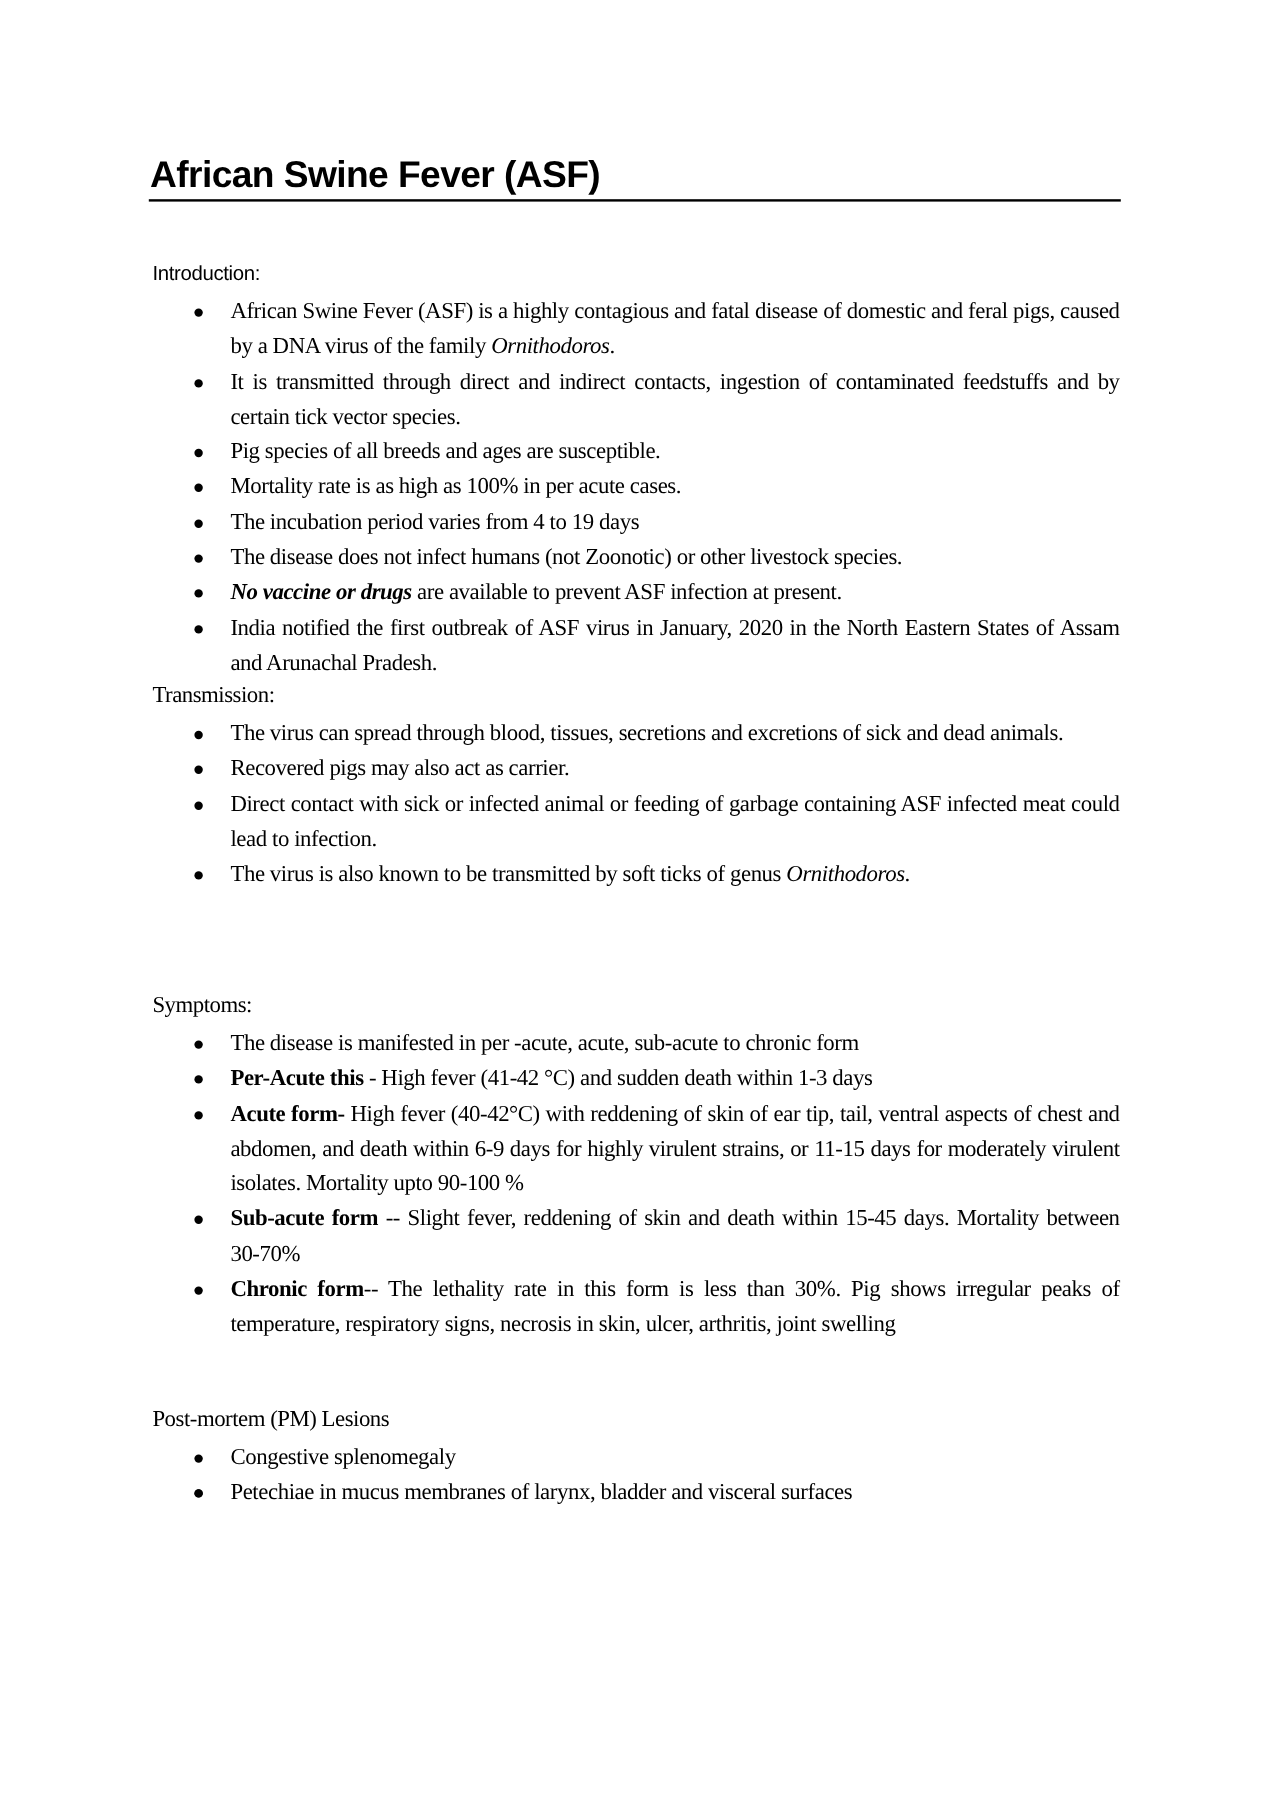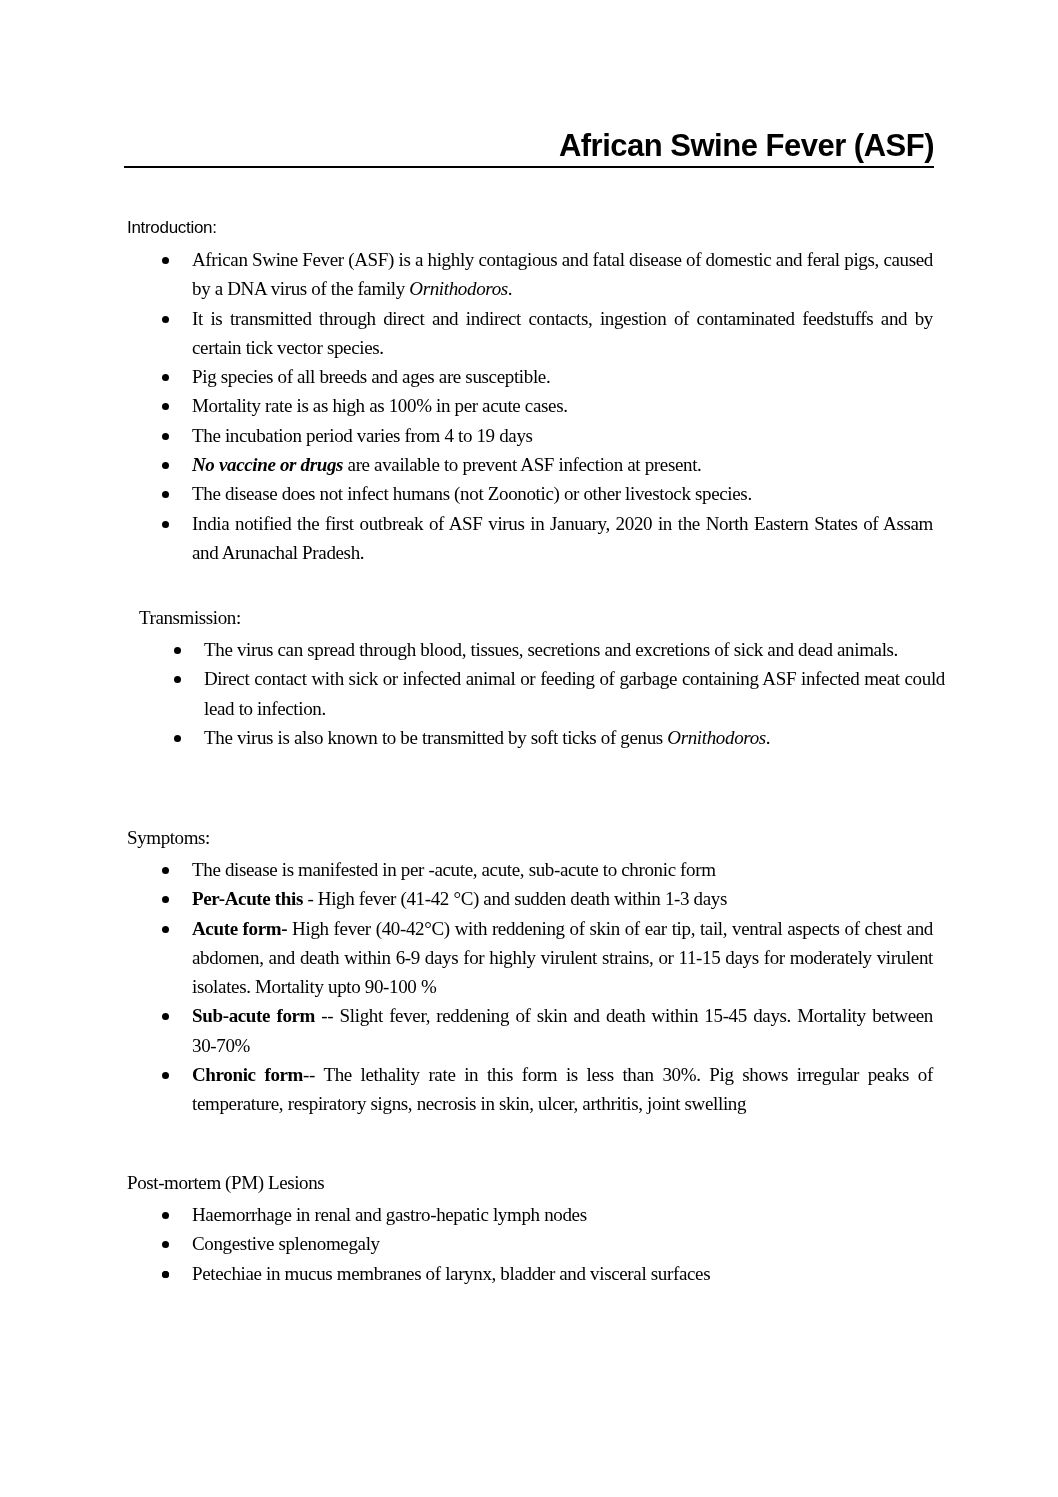--- a/index.html
+++ b/index.html
@@ -19,21 +19,21 @@
       position: absolute;
       left: 0; top: 0;
       width: 1058px;
       height: 1497px;
     }
     .title {
       position: absolute;
       left: 125px;
       top: 126px;
       width: 809px;
-      text-align: right;
+      text-align: left;
       font-family: "Liberation Sans", sans-serif;
       font-weight: bold;
       font-size: 31px;
       letter-spacing: -0.5px;
       line-height: 40px;
     }
     .title-rule {
       position: absolute;
       left: 124px;
       top: 166px;
@@ -94,49 +94,49 @@
   <div class="title-rule"></div>
 
   <div class="section" style="top:216px;">
     <div class="section-heading sans">Introduction:</div>
     <ul class="bullets">
       <li><span class="bullet"></span><span>African Swine Fever (ASF) is a highly contagious and fatal disease of domestic and feral pigs, caused by a DNA virus of the family </span><span class="i">Ornithodoros</span><span>.</span></li>
       <li><span class="bullet"></span><span>It is transmitted through direct and indirect contacts, ingestion of contaminated feedstuffs and by certain tick vector species.</span></li>
       <li><span class="bullet"></span><span>Pig species of all breeds and ages are susceptible.</span></li>
       <li><span class="bullet"></span><span>Mortality rate is as high as 100% in per acute cases.</span></li>
       <li><span class="bullet"></span><span>The incubation period varies from 4 to 19 days</span></li>
+      <li><span class="bullet"></span><span>The disease does not infect humans (not Zoonotic) or other livestock species.</span></li>
       <li><span class="bullet"></span><span class="bi">No vaccine or drugs</span><span> are available to prevent ASF infection at present.</span></li>
-      <li><span class="bullet"></span><span>The disease does not infect humans (not Zoonotic) or other livestock species.</span></li>
       <li><span class="bullet"></span><span>India notified the first outbreak of ASF virus in January, 2020 in the North Eastern States of Assam and Arunachal Pradesh.</span></li>
     </ul>
   </div>
 
-  <div class="section" style="top:606px;margin-left:12px;">
+  <div class="section" style="top:568px;">
     <div class="section-heading">Transmission:</div>
     <ul class="bullets">
       <li><span class="bullet"></span><span>The virus can spread through blood, tissues, secretions and excretions of sick and dead animals.</span></li>
+      <li><span class="bullet"></span><span>Recovered pigs may also act as carrier.</span></li>
       <li><span class="bullet"></span><span>Direct contact with sick or infected animal or feeding of garbage containing ASF infected meat could lead to infection.</span></li>
       <li><span class="bullet"></span><span>The virus is also known to be transmitted by soft ticks of genus </span><span class="i">Ornithodoros</span><span>.</span></li>
     </ul>
   </div>
 
   <div class="section" style="top:826px;">
     <div class="section-heading">Symptoms:</div>
     <ul class="bullets">
       <li><span class="bullet"></span><span>The disease is manifested in per -acute, acute, sub-acute to chronic form</span></li>
       <li><span class="bullet"></span><span class="b">Per-Acute this</span><span> - High fever (41-42 °C) and sudden death within 1-3 days</span></li>
       <li><span class="bullet"></span><span class="b">Acute form-</span><span> High fever (40-42°C) with reddening of skin of ear tip, tail, ventral aspects of chest and abdomen, and death within 6-9 days for highly virulent strains, or 11-15 days for moderately virulent isolates. Mortality upto 90-100 %</span></li>
       <li><span class="bullet"></span><span class="b">Sub-acute form</span><span> -- Slight fever, reddening of skin and death within 15-45 days. Mortality between 30-70%</span></li>
       <li><span class="bullet"></span><span class="b">Chronic form</span><span>-- The lethality rate in this form is less than 30%. Pig shows irregular peaks of temperature, respiratory signs, necrosis in skin, ulcer, arthritis, joint swelling</span></li>
     </ul>
   </div>
 
   <div class="section" style="top:1171px;">
     <div class="section-heading">Post-mortem (PM) Lesions</div>
     <ul class="bullets">
-      <li><span class="bullet"></span><span>Haemorrhage in renal and gastro-hepatic lymph nodes</span></li>
       <li><span class="bullet"></span><span>Congestive splenomegaly</span></li>
       <li><span class="bullet"></span></li>
       <li><span class="bullet"></span><span>Petechiae in mucus membranes of larynx, bladder and visceral surfaces</span></li>
     </ul>
   </div>
 
 </div>
 
 </body></html>

